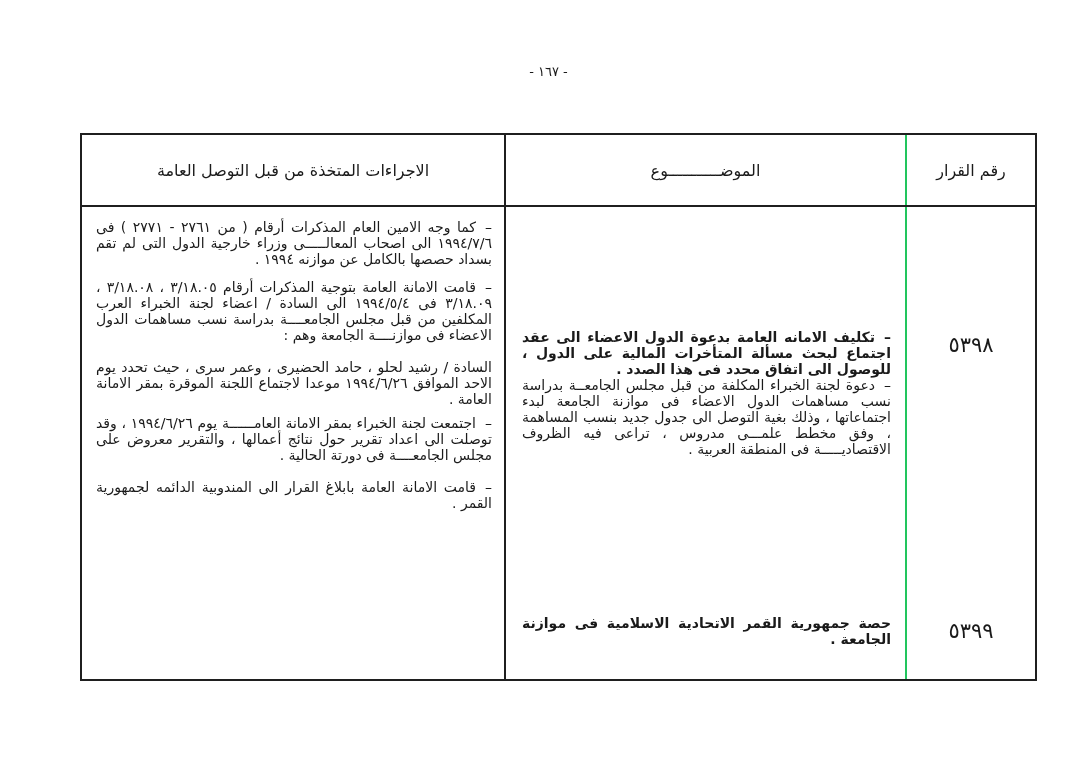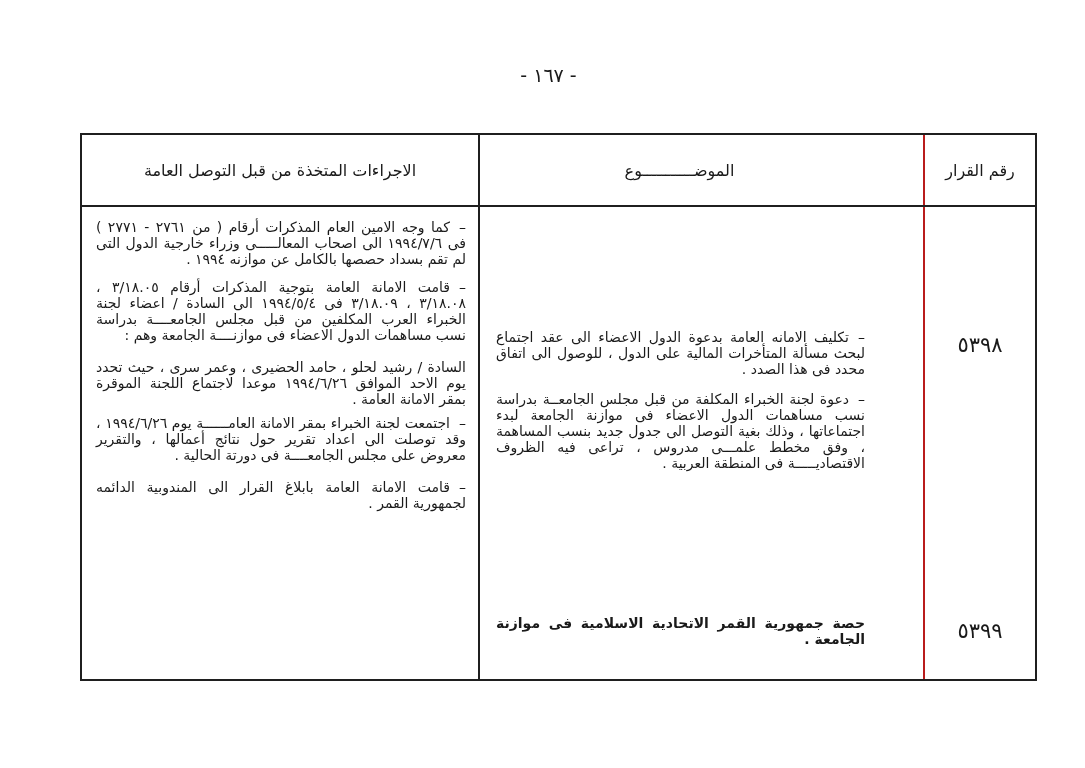--- a/index.html
+++ b/index.html
@@ -9,38 +9,38 @@
     color: #1a1a1a;
     font-family: "DejaVu Sans", sans-serif;
     position: relative;
     overflow: hidden;
     direction: rtl;
   }
   .page-number {
     position: absolute;
     top: 64px; left: 0; right: 0;
     text-align: center;
-    font-size: 19px;
+    font-size: 13px;
     letter-spacing: 2px;
     direction: rtl;
     margin-left: 12px;
   }
   .doc-table {
     position: absolute;
     top: 133px;
     right: 48px;
     width: 957px;
     height: 548px;
     border: 2px solid #1f1f1f;
     direction: rtl;
     background: #fff;
   }
   .thead { display: flex; height: 72px; border-bottom: 2px solid #1f1f1f; }
   .tbody { display: flex; height: 472px; }
-  .col-num  { width: 112px; border-left: 2px solid #b91c1c; margin-left: 44px; }
+  .col-num  { width: 130px; border-left: 2px solid #22c55e; }
   .col-subj { width: 401px; border-left: 2px solid #1f1f1f; }
   .col-act  { flex: 1; }
   .th {
     display: flex; align-items: center; justify-content: center;
     font-size: 16px;
     text-align: center;
   }
   .td { position: relative; overflow: hidden; }
   .td-act  { padding: 12px 12px 0 14px; }
   .td-subj { padding: 122px 14px 0 16px; }
@@ -81,21 +81,21 @@
     </div>
 
     <div class="tbody">
 
       <div class="td col-num">
         <div class="num" style="top:126px;">٥٣٩٨</div>
         <div class="num" style="top:412px;">٥٣٩٩</div>
       </div>
 
       <div class="td col-subj td-subj">
-        <div class="item" style="margin-bottom:14px;">
+        <div class="item" style="font-weight:bold;">
           <span class="dash">–</span><span>تكليف الامانه العامة بدعوة الدول الاعضاء الى عقد اجتماع لبحث مسألة المتأخرات المالية على الدول ، للوصول الى اتفاق محدد فى هذا الصدد .</span>
         </div>
         <div class="item">
           <span class="dash">–</span><span>دعوة لجنة الخبراء المكلفة من قبل مجلس الجامعــة بدراسة نسب مساهمات الدول الاعضاء فى موازنة الجامعة لبدء اجتماعاتها ، وذلك بغية التوصل الى جدول جديد بنسب المساهمة ، وفق مخطط علمـــى مدروس ، تراعى فيه الظروف الاقتصاديـــــة فى المنطقة العربية .</span>
         </div>
         <div class="item bold abs-item" style="top:408px;">
           <span>حصة جمهورية القمر الاتحادية الاسلامية فى موازنة الجامعة .</span>
         </div>
       </div>
 

